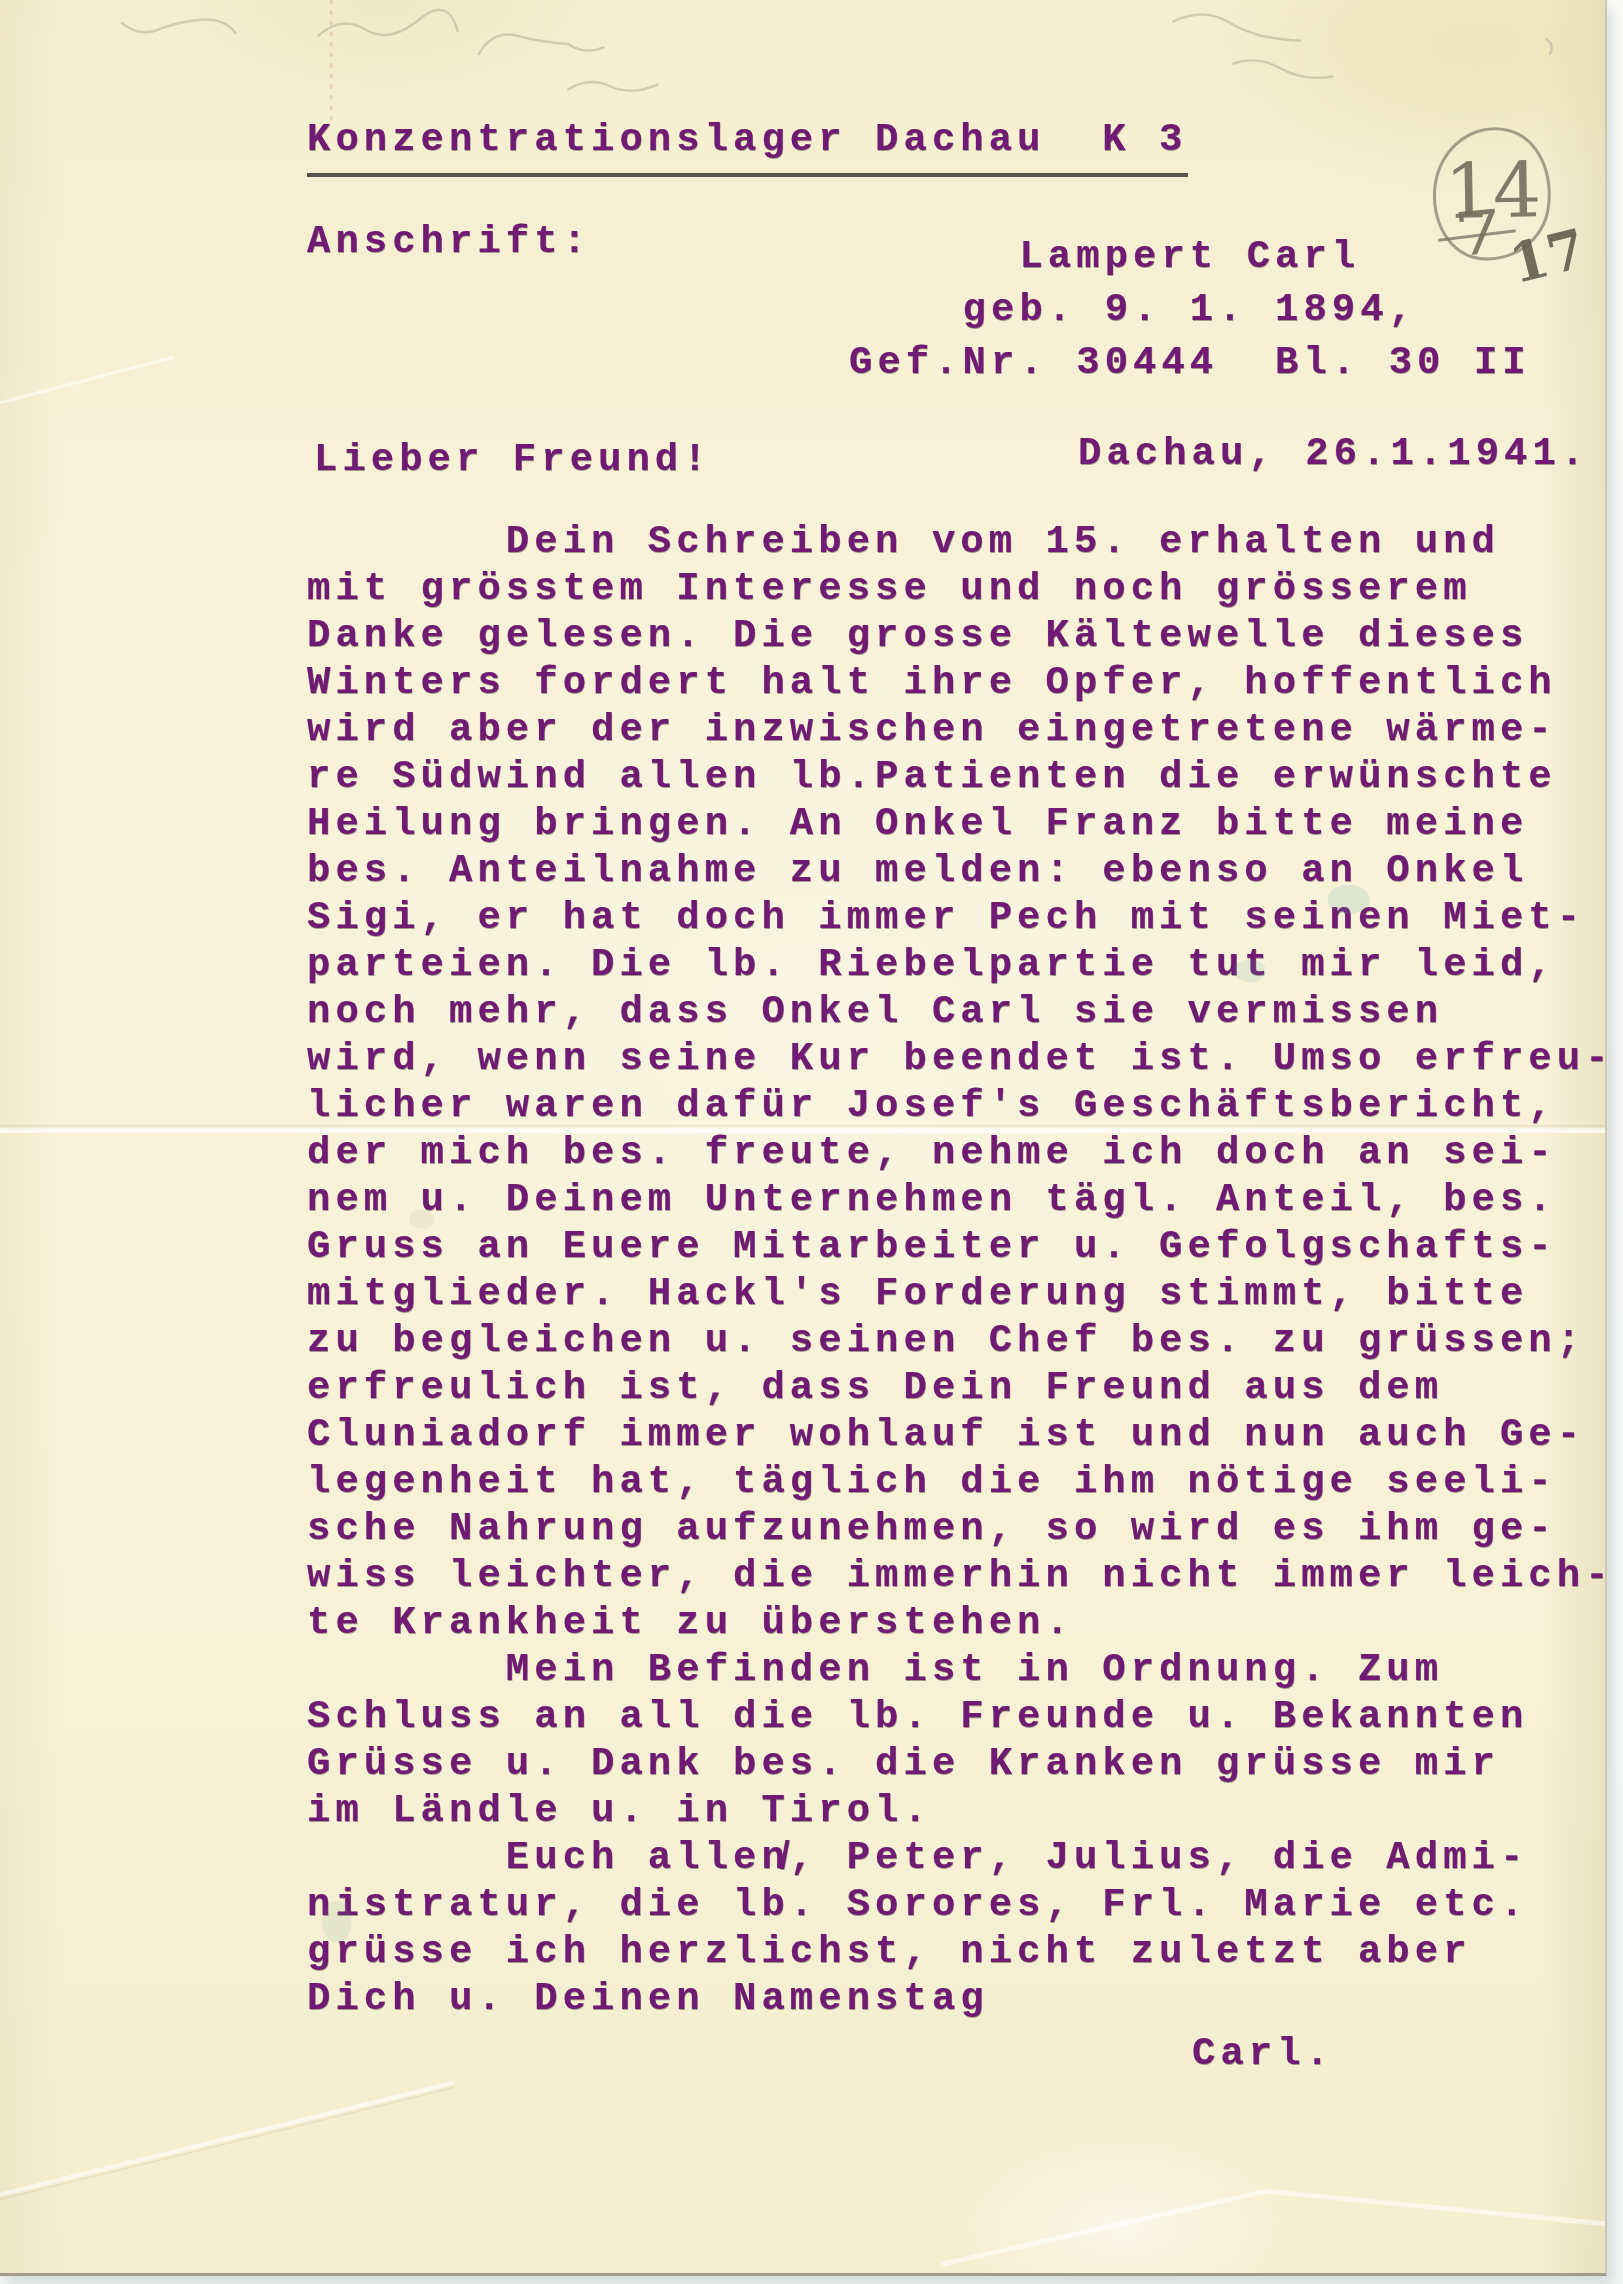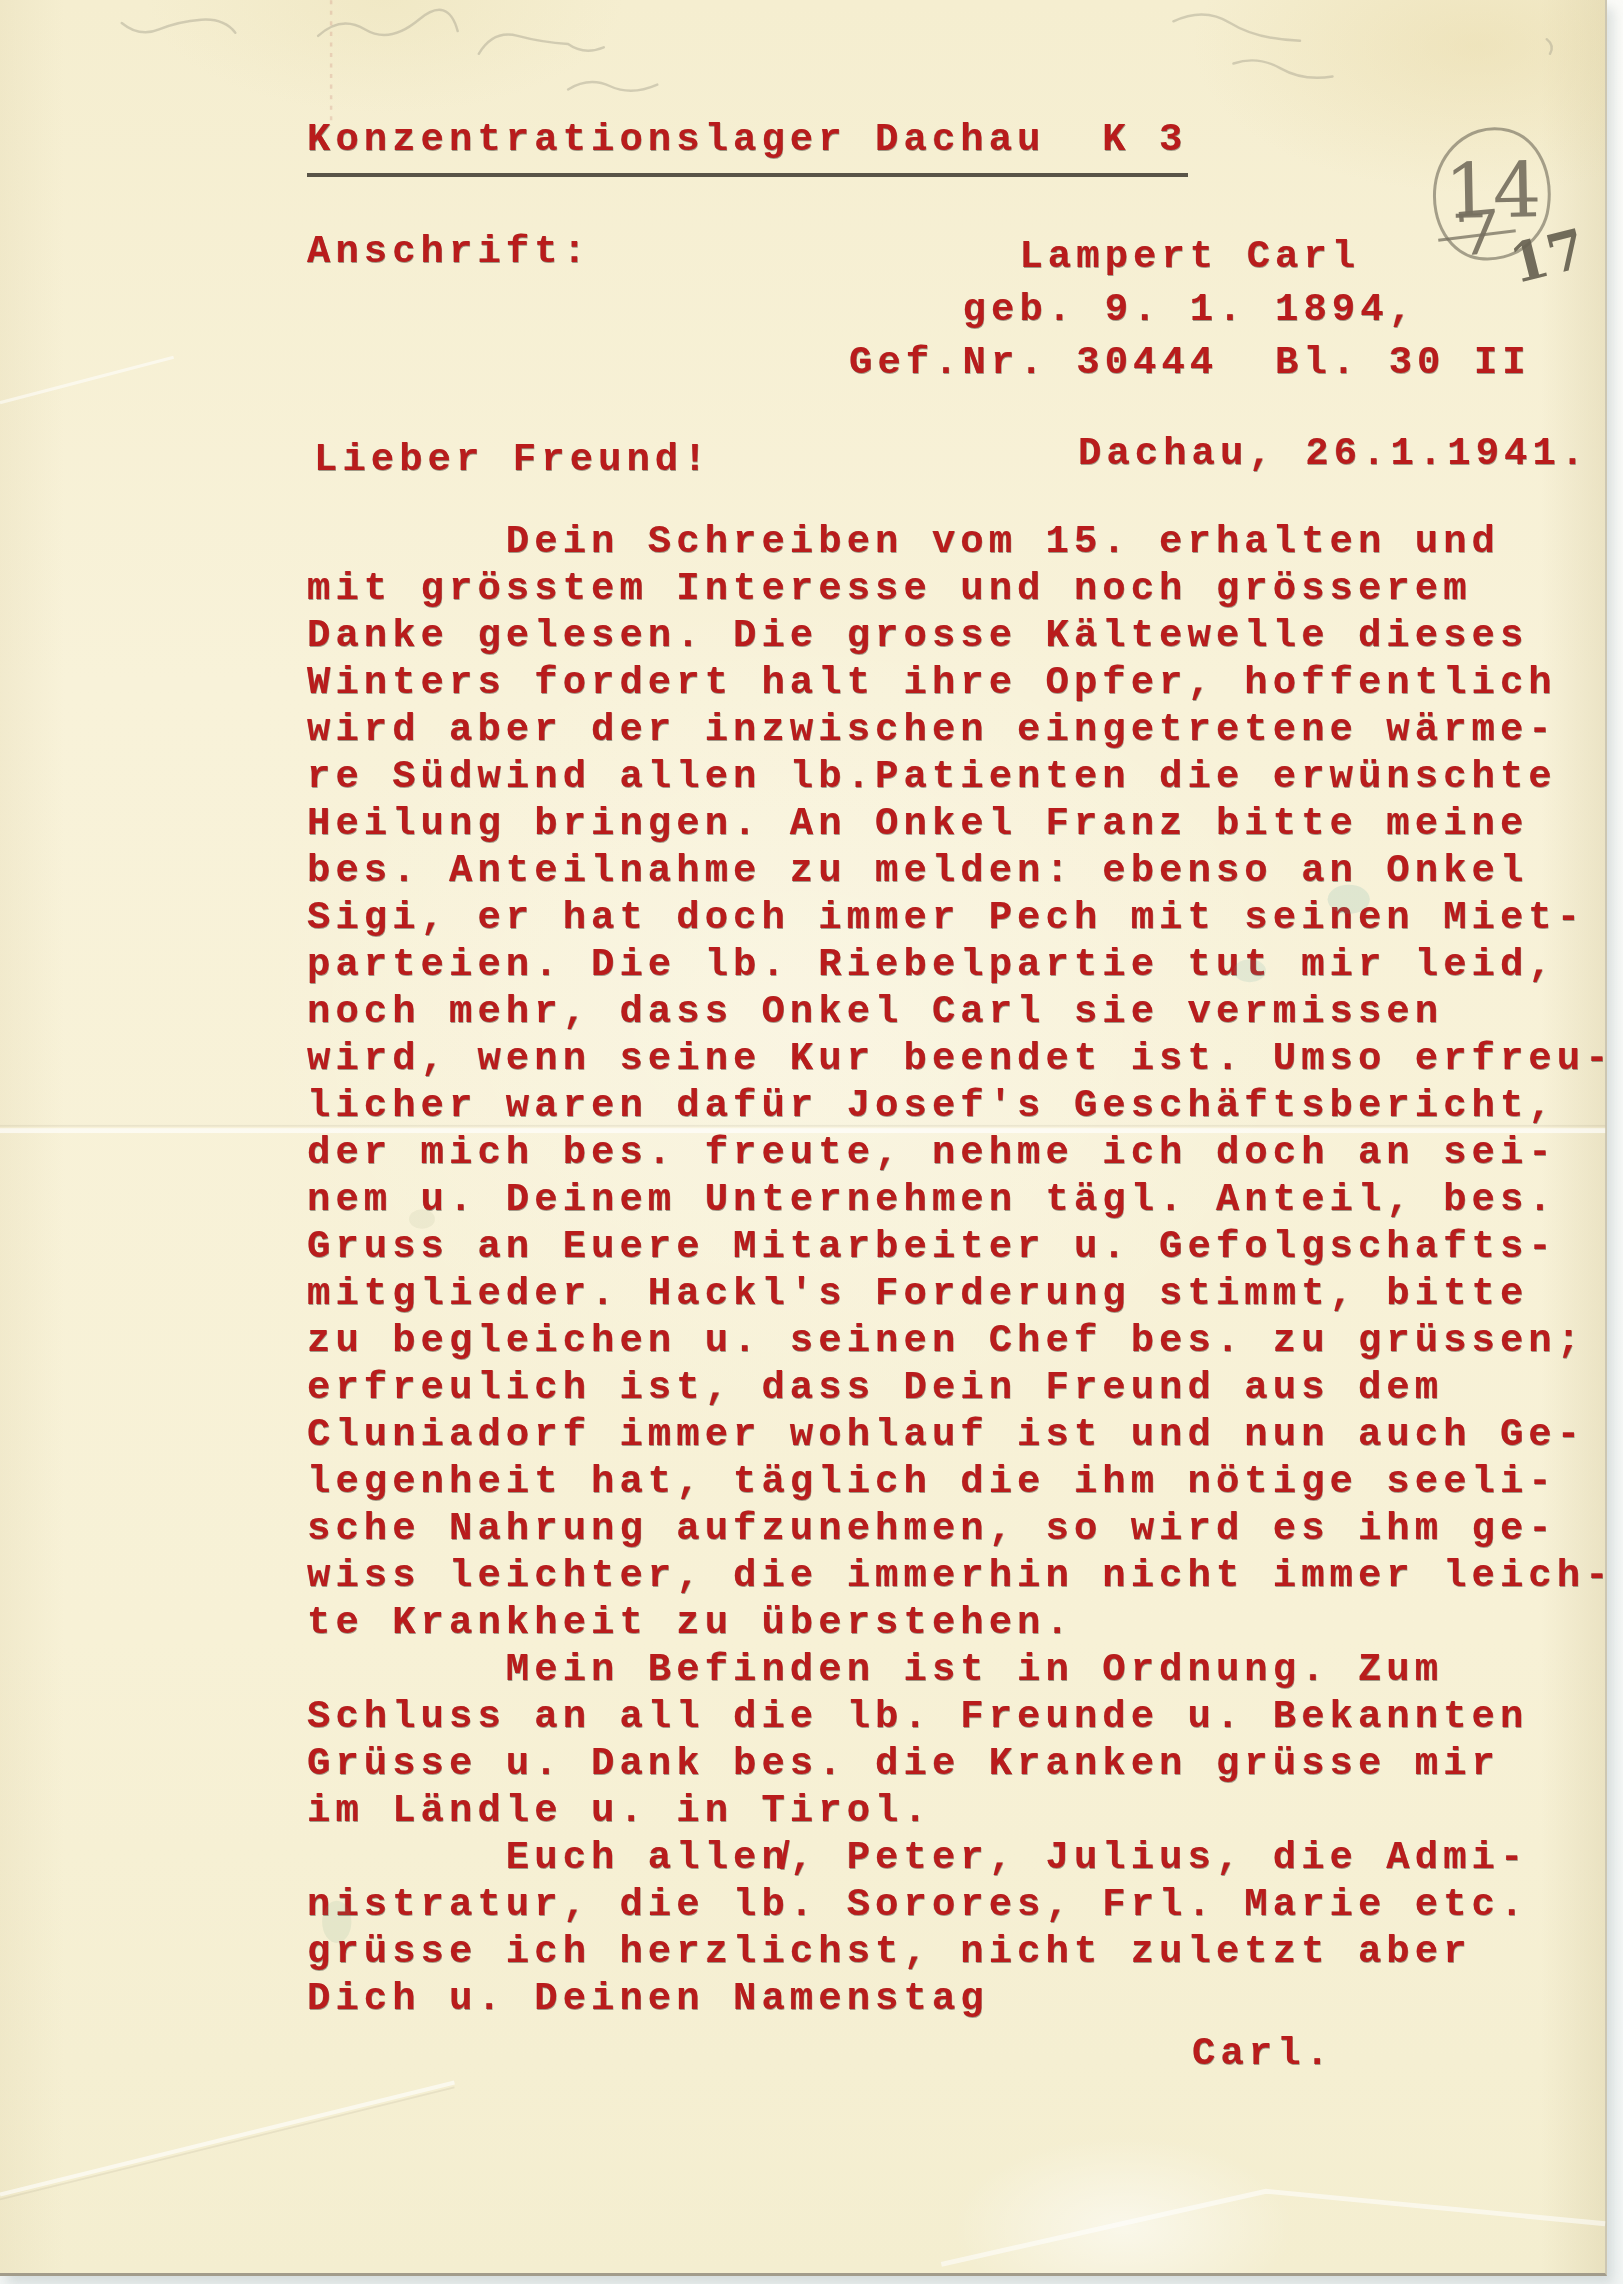--- a/index.html
+++ b/index.html
@@ -17,36 +17,36 @@
       radial-gradient(ellipse 341px 162px at 24% 0%, rgba(232,222,178,.35), transparent 70%),
       radial-gradient(ellipse 243px 130px at 70% 98%, rgba(255,255,255,.55), transparent 70%),
       radial-gradient(ellipse 730px 568px at 50% 45%, rgba(255,255,252,.28), transparent 75%),
       linear-gradient(90deg, rgba(222,210,170,.25) 0%, transparent 4%, transparent 96%, rgba(205,193,150,.30) 100%),
       linear-gradient(180deg,#f5eed0 0%,#f8f2d9 30%,#f7f1d6 72%,#f4eed0 100%);
     border-right:2.4px solid #cdc7b2;
     border-bottom:3.2px solid #a29c8b;
     box-shadow:6.5px 8px 11.4px rgba(160,175,175,.35);
   }
   .ink{
-    color:#b91c1c;
+    color:#701a75;
     font-weight:bold;
     font-size:39px;
     letter-spacing:5px;
     line-height:47px;
     white-space:pre;
     text-shadow:0.5px 0.5px 0 rgba(56,52,43,.45), -0.3px 0 0 rgba(56,52,43,.28);
     position:absolute;
   }
   .heading{
     top:119px;left:307px;
     line-height:1.1;
     padding-bottom:11.4px;
     border-bottom:4px solid rgba(54,50,41,.82);
   }
-  .anschrift-label{top:229px;left:307px;}
+  .anschrift-label{top:219px;left:307px;}
   .addr{position:absolute;top:231px;left:849px;}
   .addr .ink{position:static;display:block;line-height:53px;text-align:center;}
   .salutation{top:437px;left:314px;}
   .dateline{top:431px;left:1078px;}
   .body-text{top:519px;left:307px;width:1299px;}
   .signature{top:2031px;left:1192px;}
   .pencil{color:rgba(118,112,95,.92);font-family:"DejaVu Serif",serif;position:absolute;}
   .hand-circle{
     position:absolute;left:1433px;top:127px;width:112px;height:128px;
     border:3.2px solid rgba(130,124,106,.70);

